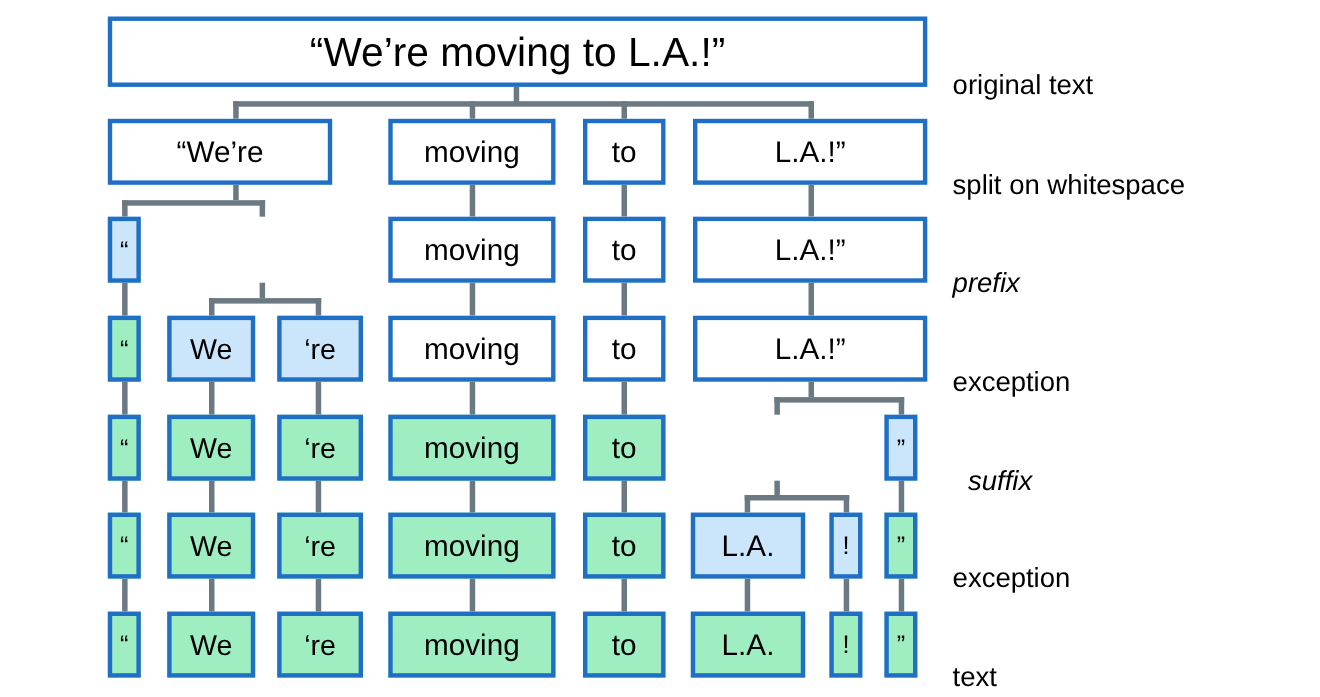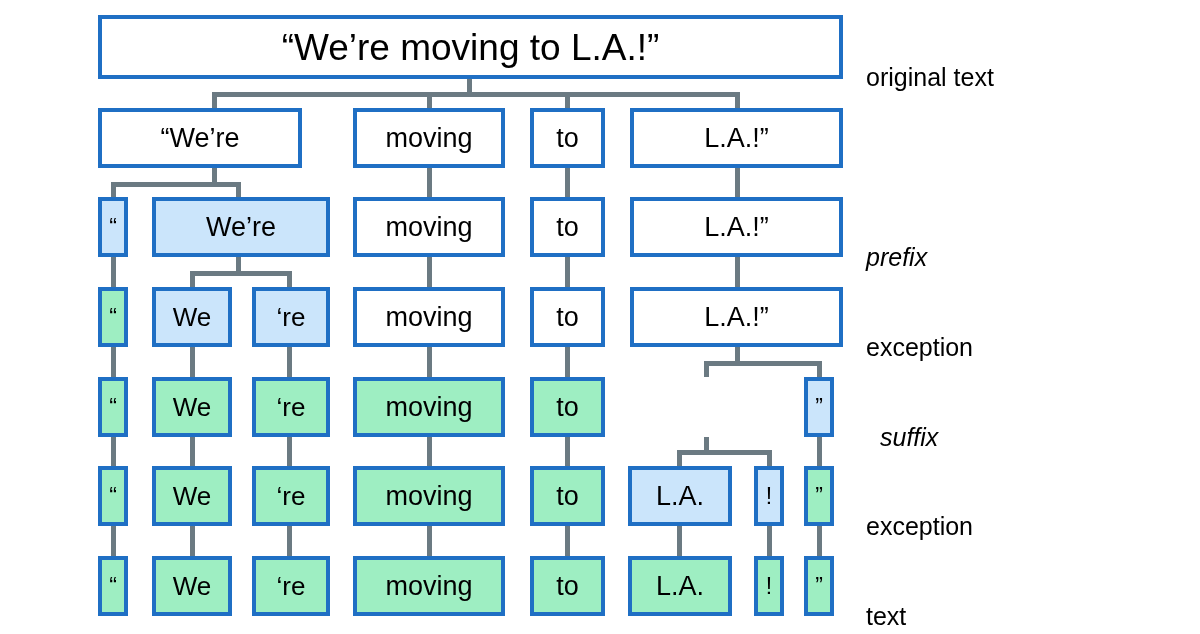--- a/index.html
+++ b/index.html
@@ -120,23 +120,23 @@
   <div class="connector vline" style="left:767px; top:526px; height:30px;"></div>
   <div class="connector vline" style="left:817px; top:526px; height:30px;"></div>
 
   <div class="node root fill-white" style="left:98px; top:15px; width:745px; height:64px;">“We’re moving to L.A.!”</div>
   <div class="row-label" style="left:866px; top:35px;">original text</div>
 
   <div class="node big fill-white" style="left:98px; top:108px; width:204px; height:60px;">“We’re</div>
   <div class="node big fill-white" style="left:353px; top:108px; width:152px; height:60px;">moving</div>
   <div class="node big fill-white" style="left:530px; top:108px; width:75px; height:60px;">to</div>
   <div class="node big fill-white" style="left:630px; top:108px; width:213px; height:60px;">L.A.!”</div>
+  <div class="row-label" style="left:866px; top:126px;">split on whitespace</div>
 
   <div class="node narrow fill-blue" style="left:98px; top:197px; width:30px; height:60px;">“</div>
-  <div class="node big fill-blue" style="left:152px; top:197px; width:178px; height:60px;">We’re</div>
   <div class="node big fill-white" style="left:353px; top:197px; width:152px; height:60px;">moving</div>
   <div class="node big fill-white" style="left:530px; top:197px; width:75px; height:60px;">to</div>
   <div class="node big fill-white" style="left:630px; top:197px; width:213px; height:60px;">L.A.!”</div>
   <div class="row-label" style="left:866px; top:215px;font-style:italic;">prefix</div>
 
   <div class="node narrow fill-green" style="left:98px; top:287px; width:30px; height:60px;">“</div>
   <div class="node mid fill-blue" style="left:152px; top:287px; width:80px; height:60px;">We</div>
   <div class="node mid fill-blue" style="left:252px; top:287px; width:78px; height:60px;">‘re</div>
   <div class="node big fill-white" style="left:353px; top:287px; width:152px; height:60px;">moving</div>
   <div class="node big fill-white" style="left:530px; top:287px; width:75px; height:60px;">to</div>

